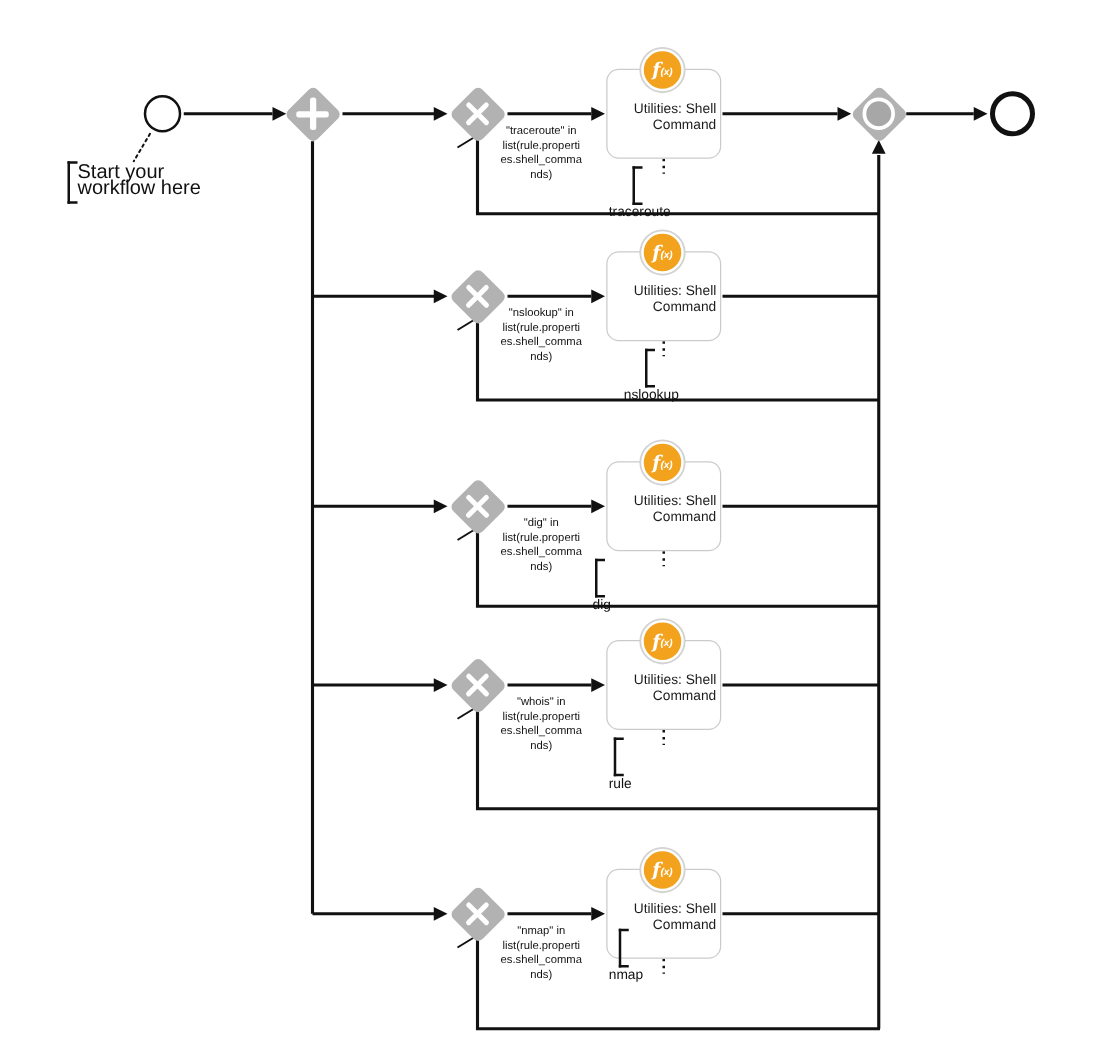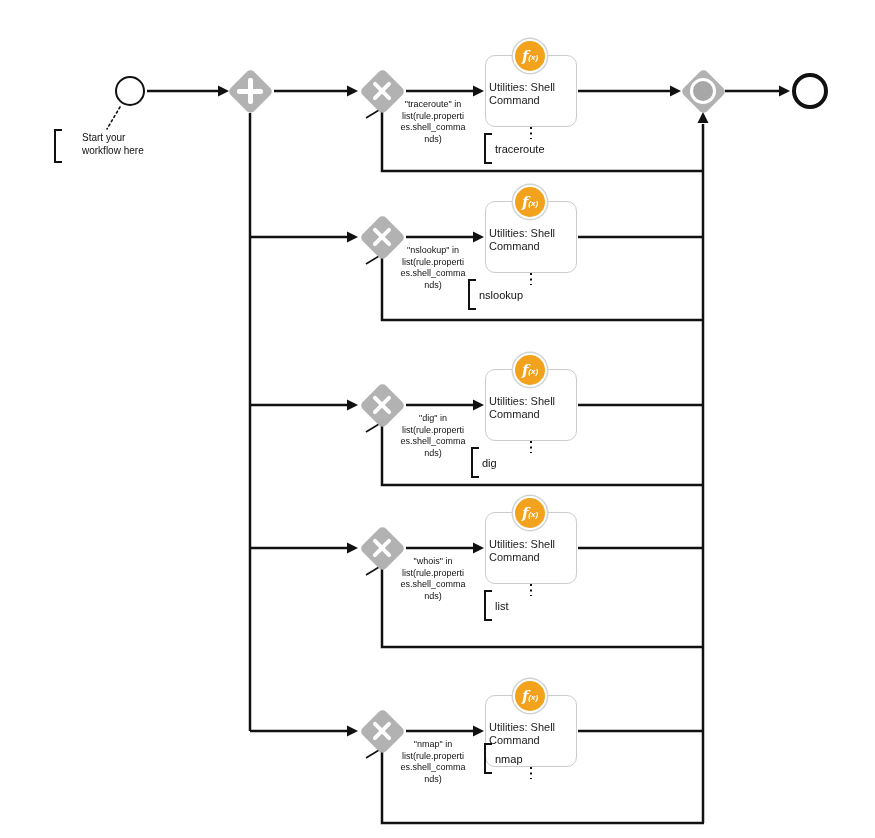--- a/index.html
+++ b/index.html
@@ -29,45 +29,45 @@
     position:absolute;left:10px;top:10px;width:20px;height:20px;border-radius:50%;
     background:#a7a7a7;border:3px solid #fff;
   }
 
   
   .task{
     width:92px;height:72px;background:#fff;border:1.5px solid #cbcbcb;border-radius:10px;
     box-sizing:border-box;
   }
   .task-title{
-    margin-top:25px;padding:0 3px;text-align:left;font-size:11px;line-height:13px;color:#1c1c1c;
+    margin-top:25px;padding:0 3px;text-align:right;font-size:11px;line-height:13px;color:#1c1c1c;
   }
   .badge{
     width:30px;height:30px;border-radius:50%;background:#f2a21d;border:2.5px solid #fff;
     box-shadow:0 0 0 1.5px #d2d2d2;box-sizing:content-box;
     display:flex;align-items:center;justify-content:center;color:#fff;
   }
   .badge .f{font-family:"DejaVu Serif", serif;font-style:italic;font-weight:bold;font-size:15px;line-height:1;}
   .badge .fx{font-style:italic;font-weight:bold;font-size:8px;line-height:1;margin-top:3px;}
 
   
   .cond{
     width:94px;text-align:center;font-size:9px;line-height:11.5px;color:#111;
     white-space:pre-line;
   }
-  .tag{display:flex;align-items:center;}
+  .tag{display:flex;align-items:center;flex-direction:column;}
   .bracket{
     display:inline-block;width:8px;border:2px solid #111;border-right:none;box-sizing:border-box;
     background:transparent;
   }
   .tag .bracket{height:31px;}
   .tag-text{font-size:11px;margin-left:3px;color:#111;}
   .start-note{display:flex;align-items:stretch;}
   .start-note .bracket{height:34px;}
-  .start-note .note-text{font-size:10px;line-height:13px;margin-left:20px;margin-top:2px;white-space:pre-line;color:#111;}
+  .start-note .note-text{font-size:16px;line-height:13px;margin-left:0;margin-top:2px;white-space:pre-line;color:#111;}
 </style>
 </head>
 <body>
 
 <div class="canvas">
 
   <svg class="wires" width="875" height="838" viewBox="0 0 875 838">
     <g stroke="#111" stroke-width="2.5" fill="none">
       <path d="M147 91 H218"></path>
       <path d="M274 91 H348"></path>
@@ -177,21 +177,21 @@
 list(rule.properti
 es.shell_comma
 nds)</div>
   <div class="node task" style="left:485px;top:201px">
     <div class="task-title">Utilities: Shell Command</div>
   </div>
   <div class="node badge" style="left:513px;top:185px">
     <span class="f">f</span>
     <span class="fx">(x)</span>
   </div>
-  <div class="node tag" style="left:468px;top:279px">
+  <div class="node tag" style="left:496px;top:279px">
     <span class="bracket"></span>
     <span class="tag-text">nslookup</span>
   </div>
 
   <div class="node gw" style="left:359px;top:382px">
     <span class="diamond"></span>
     <span class="bar x1"></span>
     <span class="bar x2"></span>
   </div>
   <div class="node cond" style="left:386px;top:413px">"dig" in
@@ -221,21 +221,21 @@
 nds)</div>
   <div class="node task" style="left:485px;top:512px">
     <div class="task-title">Utilities: Shell Command</div>
   </div>
   <div class="node badge" style="left:513px;top:496px">
     <span class="f">f</span>
     <span class="fx">(x)</span>
   </div>
   <div class="node tag" style="left:484px;top:590px">
     <span class="bracket"></span>
-    <span class="tag-text">list</span>
+    <span class="tag-text">rule</span>
   </div>
 
   <div class="node gw" style="left:359px;top:708px">
     <span class="diamond"></span>
     <span class="bar x1"></span>
     <span class="bar x2"></span>
   </div>
   <div class="node cond" style="left:386px;top:739px">"nmap" in
 list(rule.properti
 es.shell_comma

